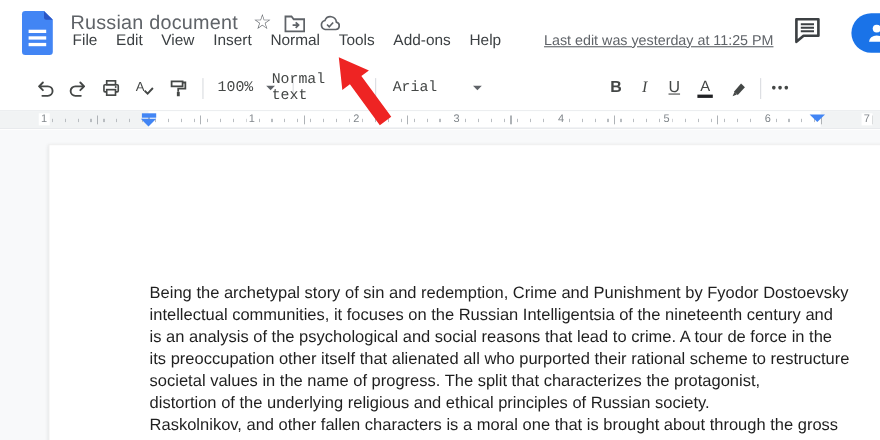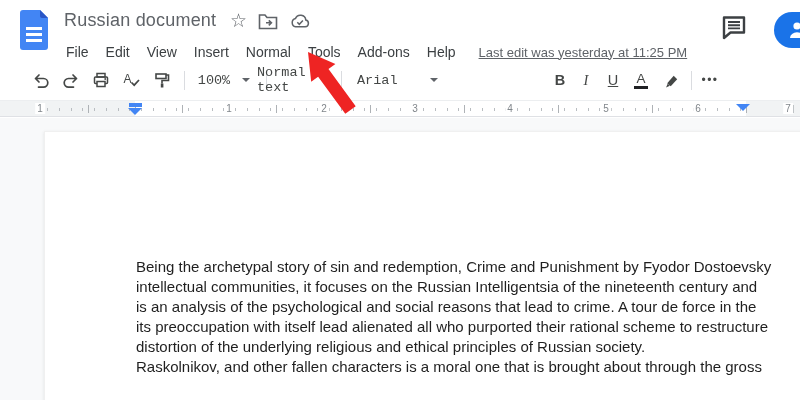--- a/index.html
+++ b/index.html
@@ -6,23 +6,23 @@
   html,body { width:800px; height:400px; overflow:hidden; }
   body { font-family:"Liberation Sans", sans-serif; background:#fff; position:relative; }
   .abs { position:absolute; }
 
   
   .titlebar { left:0; top:0; width:800px; height:60px; background:#fff; }
   .logo { left:18px; top:9px; width:32px; height:42px; }
   .doc-title { left:64px; top:10px; font-size:18px; color:#5f6368; letter-spacing:.2px; }
   .title-icons { left:230px; top:11px; display:flex; gap:11px; align-items:center; color:#5f6368; }
   .star { font-size:19px; line-height:20px; }
-  .menu-row { left:66px; top:44px; display:flex; gap:17px; align-items:center; font-size:14px; color:#3c4043; }
+  .menu-row { left:66px; top:28px; display:flex; gap:17px; align-items:center; font-size:14px; color:#3c4043; }
   .menu-item { cursor:default; }
-  .last-edit { margin-left:6px; font-size:13px; color:#5f6368; text-decoration:underline; }
+  .last-edit { margin-left:22px; font-size:13px; color:#5f6368; text-decoration:underline; }
   .comment-btn { left:720px; top:14px; width:28px; height:28px; }
   .share-btn { left:774px; top:12px; width:60px; height:36px; border-radius:18px; background:var(--accent-blue,#1a73e8); }
 
   
   .toolbar { left:0; top:60px; width:800px; height:40px; background:#fff; }
   .tb { position:absolute; top:0; height:40px; display:flex; align-items:center; justify-content:center; color:#444746; }
   .sep { position:absolute; top:11px; width:1px; height:19px; background:#dadce0; }
   .tb-text { font-size:13.5px; color:#444746;font-family:Liberation Mono, monospace; }
   .caret { width:0; height:0; border-left:4px solid transparent; border-right:4px solid transparent; border-top:4.5px solid #5f6368; }
   .size-group { left:453px; top:69px; width:86px; height:23px; border:1px solid #dadce0; border-radius:4px; display:flex; }
@@ -150,21 +150,21 @@
   <div class="tb" style="left:192px;width:44px;">
     <span class="tb-text">100%</span>
   </div>
   <div class="tb" style="left:240px;width:12px;">
       <span class="caret"></span>
     </div>
 
   <div class="sep" style="left:266px;"></div>
 
   <div class="tb" style="left:247px;width:0;justify-content:flex-start;"></div>
-  <div class="tb" style="left:257px;width:78px;justify-content:flex-end;">
+  <div class="tb" style="left:247px;width:78px;justify-content:flex-end;">
     <span class="tb-text">Normal text</span>
   </div>
   <div class="tb" style="left:318px;width:12px;">
       <span class="caret"></span>
     </div>
 
   <div class="sep" style="left:341px;"></div>
 
   <div class="tb" style="left:357px;width:40px;justify-content:flex-start;">
     <span class="tb-text">Arial</span>
@@ -225,21 +225,22 @@
   <div class="abs indent-tri" style="left:128px;top:7px;"></div>
   <div class="abs indent-tri" style="left:736px;top:3px;"></div>
 </div>
 
 <div class="abs canvas">
   <div class="abs page">
     <div class="abs doc-body">
       <div>Being the archetypal story of sin and redemption, Crime and Punishment by Fyodor Dostoevsky</div>
       <div>intellectual communities, it focuses on the Russian Intelligentsia of the nineteenth century and</div>
       <div>is an analysis of the psychological and social reasons that lead to crime. A tour de force in the</div>
-      <div>its preoccupation with itself lead alienated all who purported their rational scheme to restructure</div>
+      <div>its preoccupation other itself that alienated all who purported their rational scheme to restructure</div>
+      <div>societal values in the name of progress. The split that characterizes the protagonist,</div>
       <div>distortion of the underlying religious and ethical principles of Russian society.</div>
       <div>Raskolnikov, and other fallen characters is a moral one that is brought about through the gross</div>
     </div>
   </div>
 </div>
 
 <svg class="abs red-arrow" viewBox="0 0 80 80">
   <polygon points="18,7 45.4,19.1 38.5,24.1 65.7,61.2 55.3,68.8 28.1,31.7 21.2,36.8" fill="var(--arrow-red, #ee2423)"></polygon>
 </svg>
 

